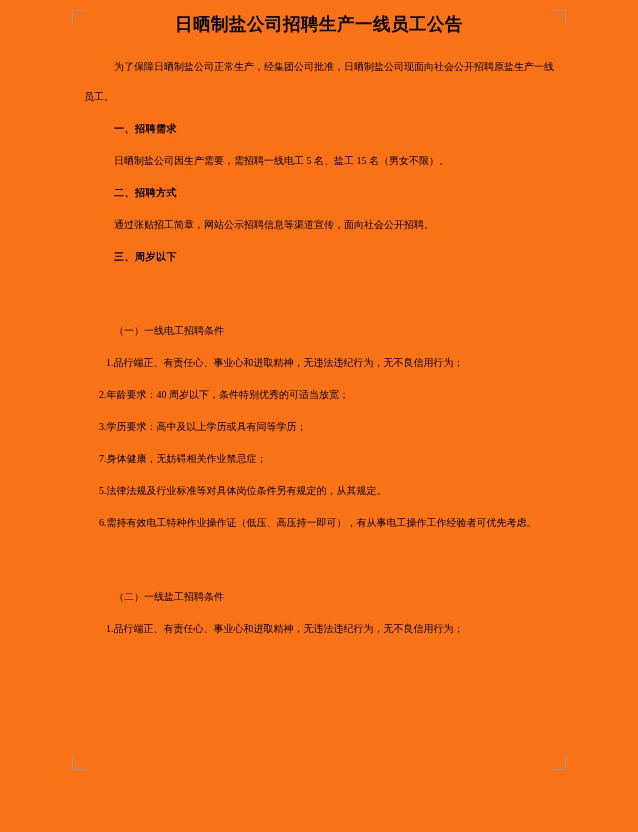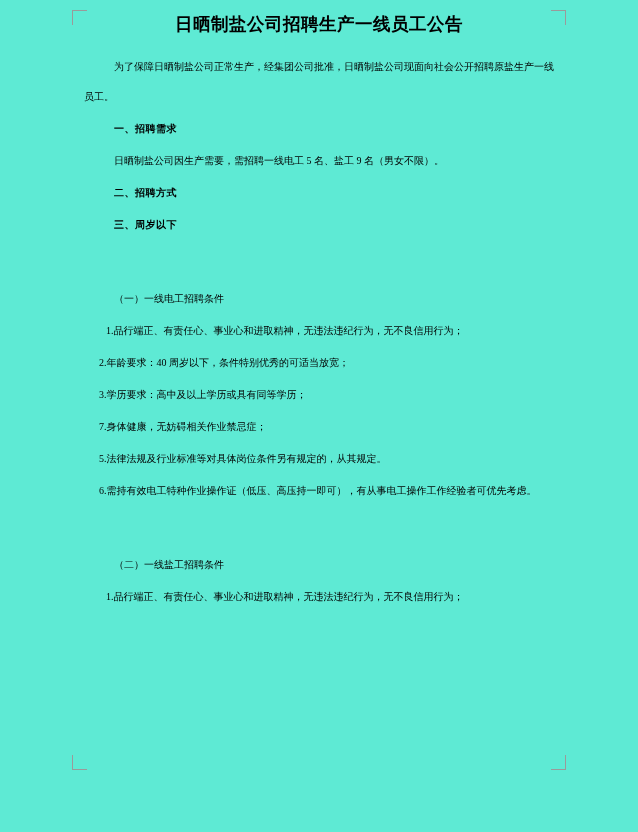--- a/index.html
+++ b/index.html
@@ -10,21 +10,21 @@
   body {
     width: 638px;
     height: 832px;
     font-family: "Liberation Serif", "DejaVu Serif", serif;
     overflow: hidden;
   }
   .page {
     position: relative;
     width: 638px;
     height: 832px;
-    background: #5eead4;
+    background: #f97316;
     box-sizing: border-box;
   }
   
   .mark {
     position: absolute;
     width: 14px;
     height: 14px;
     border-color: #9a9a9a;
     border-style: solid;
     border-width: 0;
@@ -81,22 +81,23 @@
   <div class="mark tl"></div>
   <div class="mark tr"></div>
   <div class="mark bl"></div>
   <div class="mark br"></div>
 
   <div class="content">
     <h1 class="doc-title">日晒制盐公司招聘生产一线员工公告</h1>
     <div id="paragraphs">
         <p class="indent2">为了保障日晒制盐公司正常生产，经集团公司批准，日晒制盐公司现面向社会公开招聘原盐生产一线员工。</p>
         <p class="heading">一、招聘需求</p>
-        <p class="indent2">日晒制盐公司因生产需要，需招聘一线电工 5 名、盐工 9 名（男女不限）。</p>
+        <p class="indent2">日晒制盐公司因生产需要，需招聘一线电工 5 名、盐工 15 名（男女不限）。</p>
         <p class="heading">二、招聘方式</p>
+        <p class="indent2">通过张贴招工简章，网站公示招聘信息等渠道宣传，面向社会公开招聘。</p>
         <p class="heading">三、周岁以下</p>
         <p class="sub">（一）一线电工招聘条件</p>
         <p class="item-wide">1.品行端正、有责任心、事业心和进取精神，无违法违纪行为，无不良信用行为；</p>
         <p class="item">2.年龄要求：40 周岁以下，条件特别优秀的可适当放宽；</p>
         <p class="item">3.学历要求：高中及以上学历或具有同等学历；</p>
         <p class="item">7.身体健康，无妨碍相关作业禁忌症；</p>
         <p class="item">5.法律法规及行业标准等对具体岗位条件另有规定的，从其规定。</p>
         <p class="item">6.需持有效电工特种作业操作证（低压、高压持一即可），有从事电工操作工作经验者可优先考虑。</p>
         <p class="sub">（二）一线盐工招聘条件</p>
         <p class="item-wide">1.品行端正、有责任心、事业心和进取精神，无违法违纪行为，无不良信用行为；</p>

